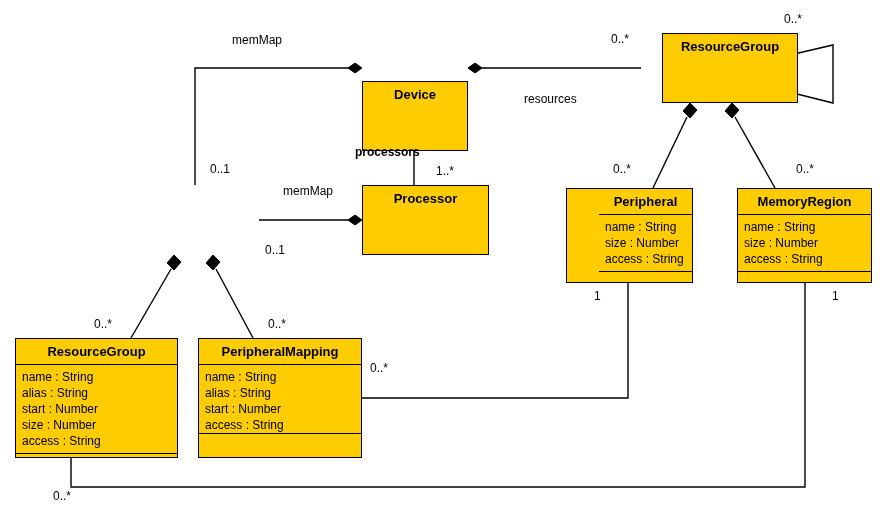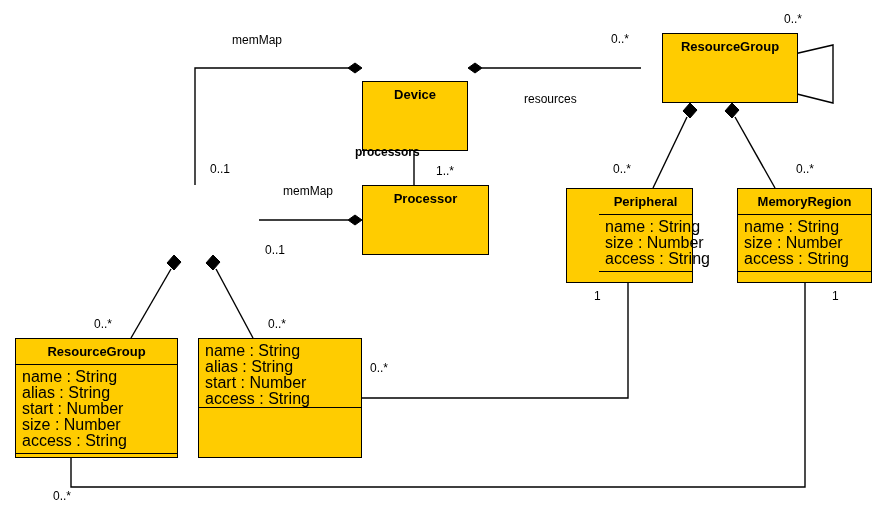--- a/index.html
+++ b/index.html
@@ -40,21 +40,21 @@
   }
   .uml-title.band {
     border-bottom: 1px solid #000000;
   }
   .uml-attrs {
     padding: 4px 6px 4px 6px;
     box-sizing: border-box;
     border-bottom: 1px solid #000000;
   }
   .uml-attr {
-    font-size: 16px;
+    font-size: 12px;
     color: #000000;
     line-height: 16px;
     white-space: nowrap;
   }
   .uml-ops {
     box-sizing: border-box;
   }
   .edge-label {
     position: absolute;
     font-size: 12px;
@@ -164,20 +164,21 @@
       <div class="uml-attr">name : String</div>
       <div class="uml-attr">alias : String</div>
       <div class="uml-attr">start : Number</div>
       <div class="uml-attr">size : Number</div>
       <div class="uml-attr">access : String</div>
     </div>
     <div class="uml-ops" style="height:18px;"></div>
   </div>
 
   <div class="uml-class" style="left:198px; top:338px; width:164px; height:120px;">
+    <div class="uml-title band">PeripheralMapping</div>
     <div class="uml-attrs" style="height:69px;">
       <div class="uml-attr">name : String</div>
       <div class="uml-attr">alias : String</div>
       <div class="uml-attr">start : Number</div>
       <div class="uml-attr">access : String</div>
     </div>
     <div class="uml-ops" style="height:18px;"></div>
   </div>
 
   <div class="edge-label" style="left:232px; top:34px;">memMap</div>

